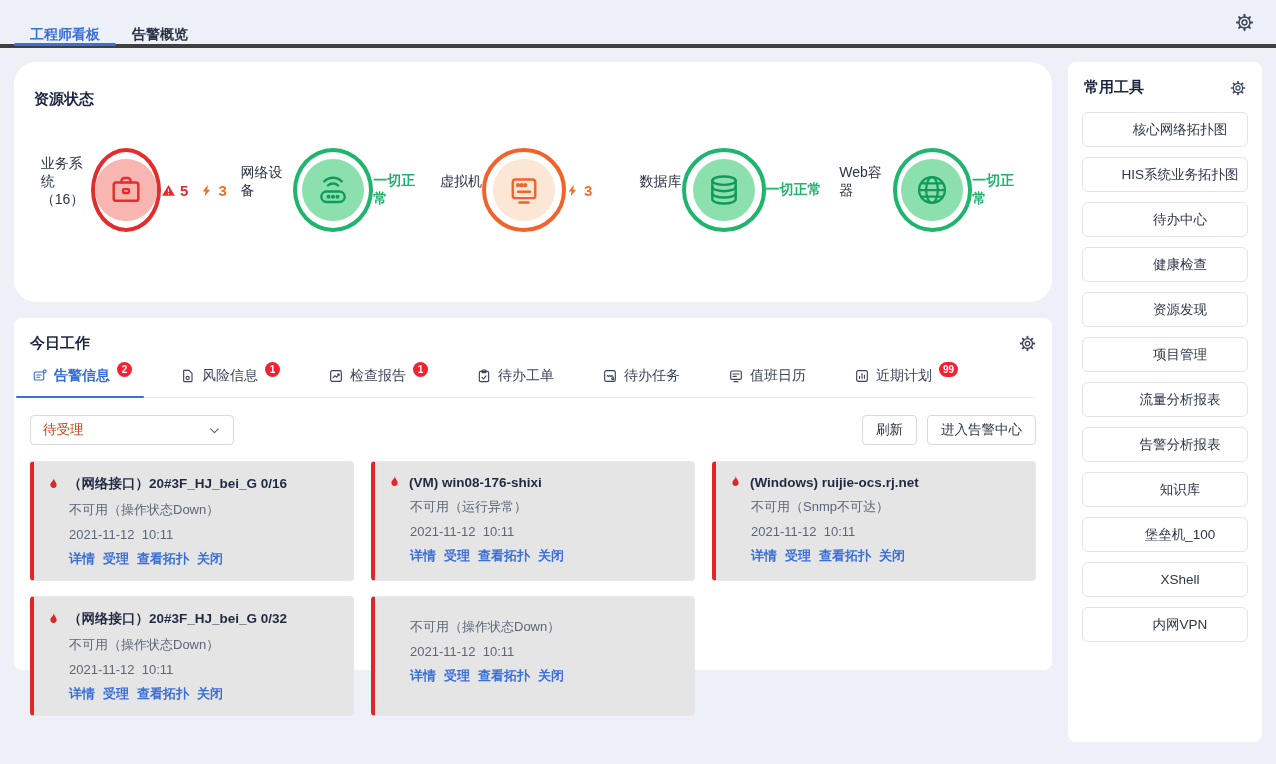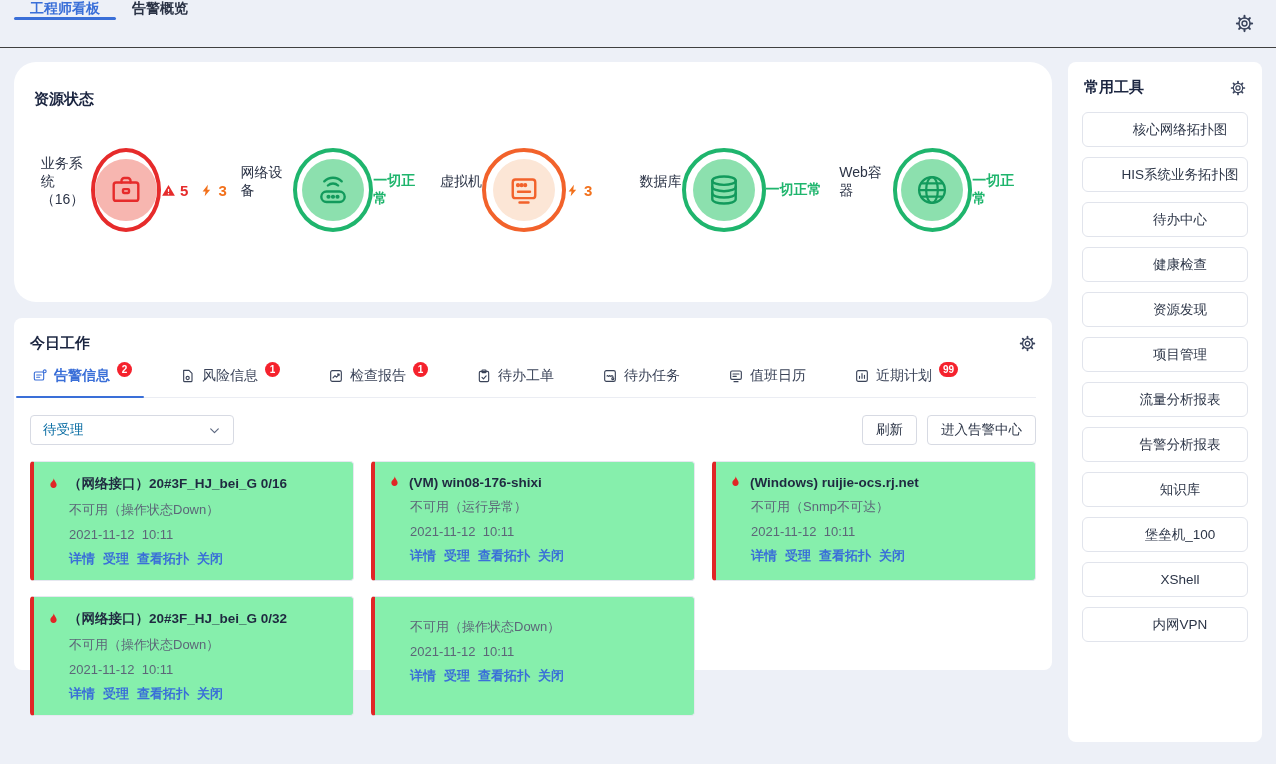--- a/index.html
+++ b/index.html
@@ -4,22 +4,22 @@
 <style>
   * { box-sizing: border-box; }
   html,body { margin:0; padding:0; }
   body {
     width:1276px; height:764px; overflow:hidden;
     background:#edf0f7;
     font-family:"Liberation Sans","DejaVu Sans",sans-serif;
     color:#1f2940;
   }
   
-  .topbar { height:48px; display:flex; align-items:flex-start; padding:0 22px 0 14px;
-            border-bottom:1px solid #404040;font-family:Liberation Mono, monospace; }
+  .topbar { height:48px; display:flex; align-items:flex-end; padding:0 22px 0 14px;
+            border-bottom:4px solid #404040;font-family:Liberation Mono, monospace; }
   .top-tab { display:flex; align-items:center; padding:0 16px; font-size:14px;
              font-weight:700; color:#2a3245; position:relative; cursor:pointer; }
   .top-tab.active { color:#3a6fd8; }
   .top-tab.active::after { content:""; position:absolute; left:0; right:0; bottom:-2px;
              height:3px; background:#3a6fd8; border-radius:2px; }
   .topbar-spacer { flex:1; }
   .gear { color:#39435c; display:flex; align-items:center; cursor:pointer; }
   .topbar .gear { align-self:center; }
   
   .main { display:flex; gap:16px; padding:14px; }
@@ -52,31 +52,31 @@
   .work-tab.active { color:#3a6fd8; font-weight:700; }
   .work-tab.active::after { content:""; position:absolute; left:-14px; right:-10px;
               bottom:-1px; height:2px; background:#3a6fd8; border-radius:1px; }
   .tab-badge { background:#f5222d; color:#fff; font-size:10px; font-weight:700;
               border-radius:8px; min-width:15px; height:15px; line-height:15px;
               text-align:center; padding:0 4px; margin-left:1px;
               transform:translateY(-5px); }
   .filter-row { margin-top:17px; display:flex; align-items:center; }
   .select { width:204px; height:30px; border:1px solid #d7dae3; border-radius:4px;
             display:flex; align-items:center; justify-content:space-between;
-            padding:0 12px; font-size:13.5px; color:#0369a1; background:#fff;
+            padding:0 12px; font-size:13.5px; color:#c2410c; background:#fff;
             cursor:pointer; }
   .filter-spacer { flex:1; }
   .btn { height:30px; border:1px solid #d7dae3; border-radius:4px; background:#fff;
          font-size:13.5px; color:#2c3547; padding:0 13px; display:flex;
          align-items:center; margin-left:10px; cursor:pointer; }
   .alerts-grid { margin-top:16px; display:grid; grid-template-columns:repeat(3,1fr);
                  gap:15px 17px; }
   .alert-card { border:1px solid #e6e8f0; border-left:4px solid #e02626;
                 border-radius:4px; padding:13px 14px 12px 12px; height:120px;
-                background:#86efac; }
+                background:#e5e5e5; }
   .alert-title-row { display:flex; align-items:center; gap:7px; font-size:13.5px;
                 font-weight:700; color:#1f2940; }
   .alert-desc, .alert-time { margin-top:8px; font-size:13px; color:#5c6678;
                 padding-left:23px; white-space:pre; }
   .alert-actions { margin-top:8px; padding-left:23px; display:flex; gap:8px;
                 font-size:13px; color:#3a6fd8; font-weight:600; }
   .alert-actions span { cursor:pointer; }
   
   .tools-card { width:194px; height:680px; padding:16px 14px; }
   .tools-header { display:flex; justify-content:space-between; align-items:center;

